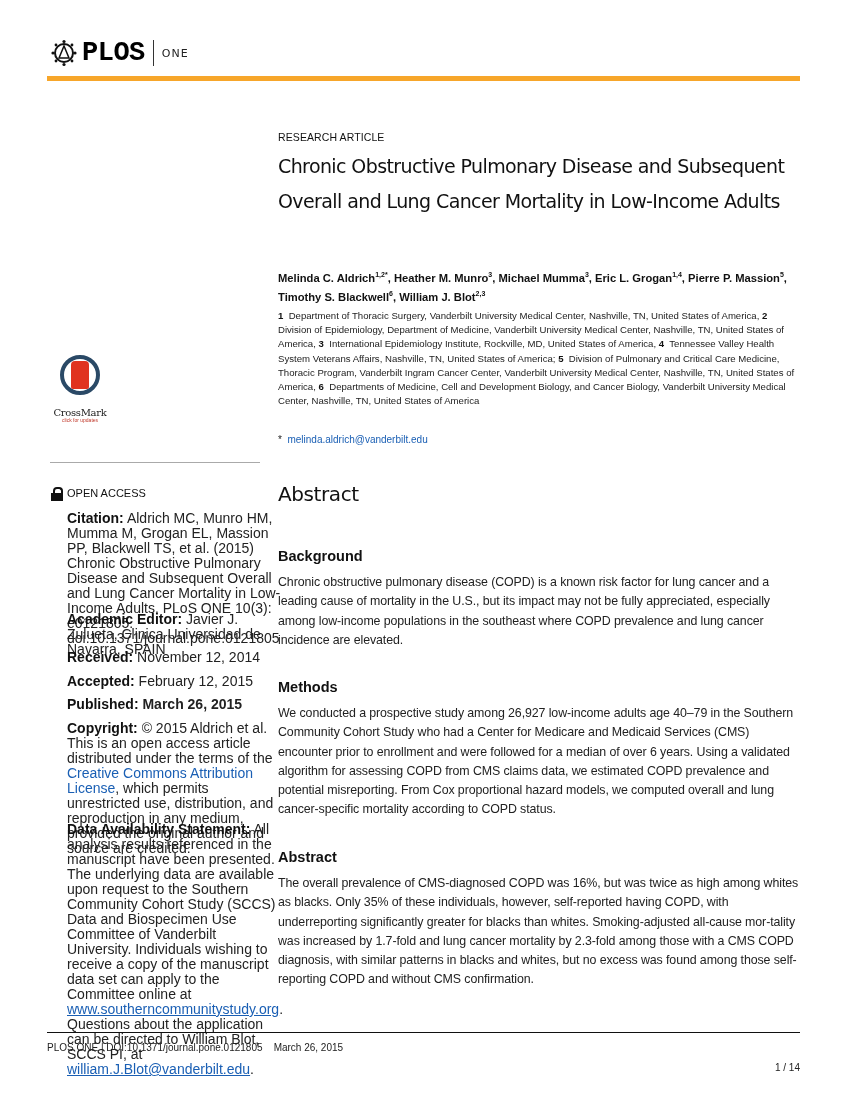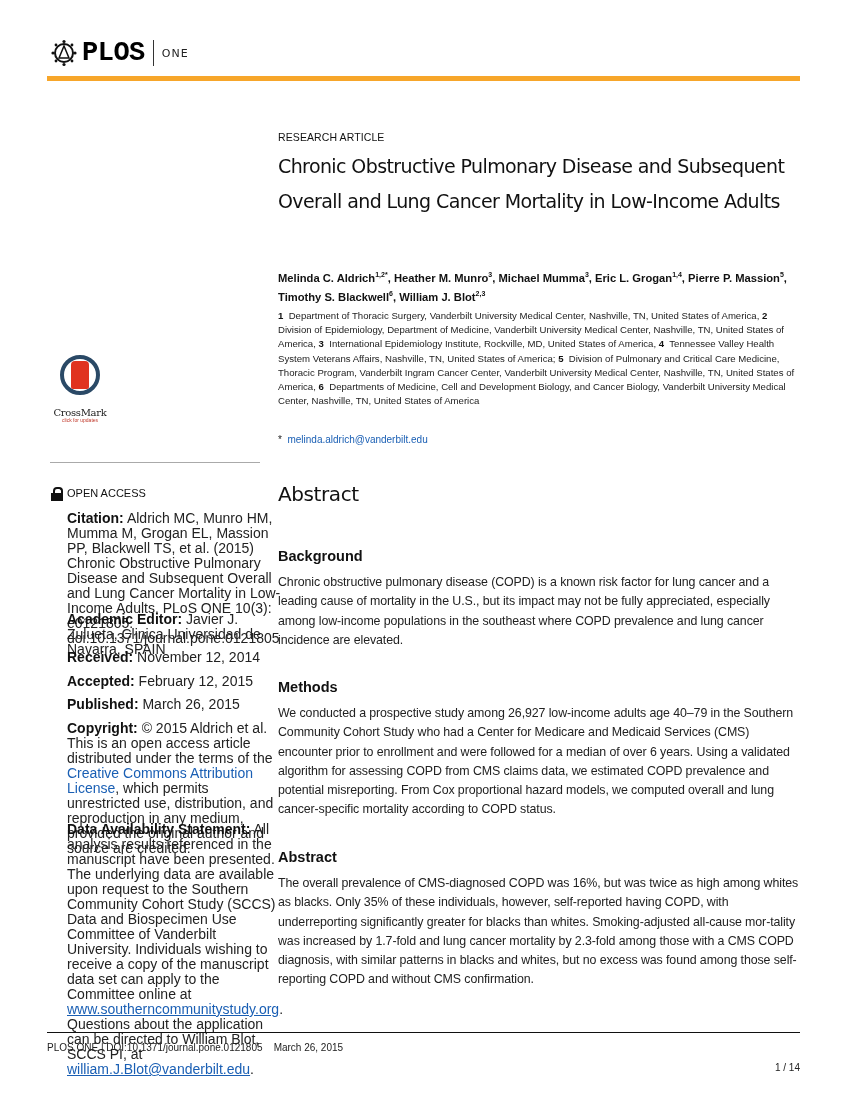--- a/index.html
+++ b/index.html
@@ -106,21 +106,21 @@
 <div class="abs meta" style="top:650px;">
   <b>Received:</b>
   <span>November 12, 2014</span>
 </div>
 
 <div class="abs meta" style="top:674px;">
   <b>Accepted:</b>
   <span>February 12, 2015</span>
 </div>
 
-<div class="abs meta" style="top:697px;">
+<div class="abs meta" style="top:697px;font-weight:bold;">
   <b>Published:</b>
   <span>March 26, 2015</span>
 </div>
 
 <div class="abs meta" style="top:721px;">
   <b>Copyright:</b>
   <span>© 2015 Aldrich et al. This is an open access article distributed under the terms of the</span>
   <a class="link">Creative Commons Attribution License</a><span>, which permits unrestricted use, distribution, and reproduction in any medium, provided the original author and source are credited.</span>
 </div>
 

